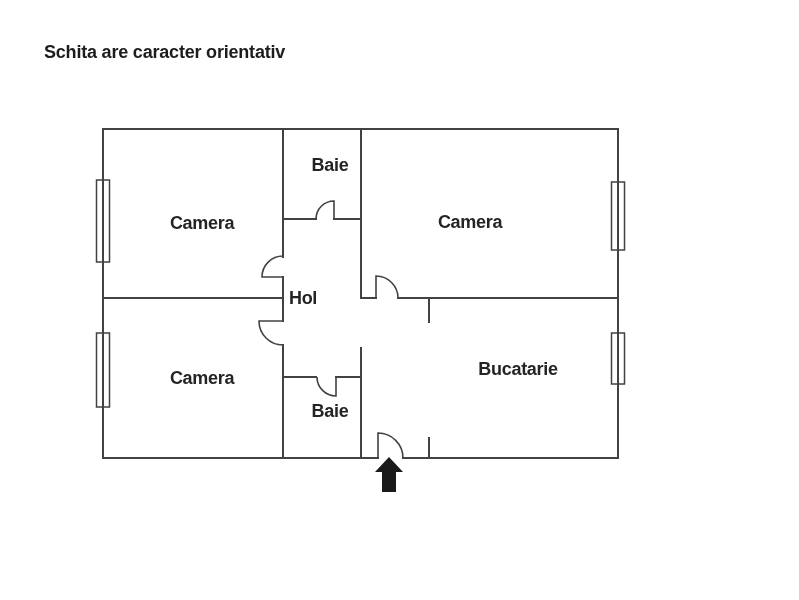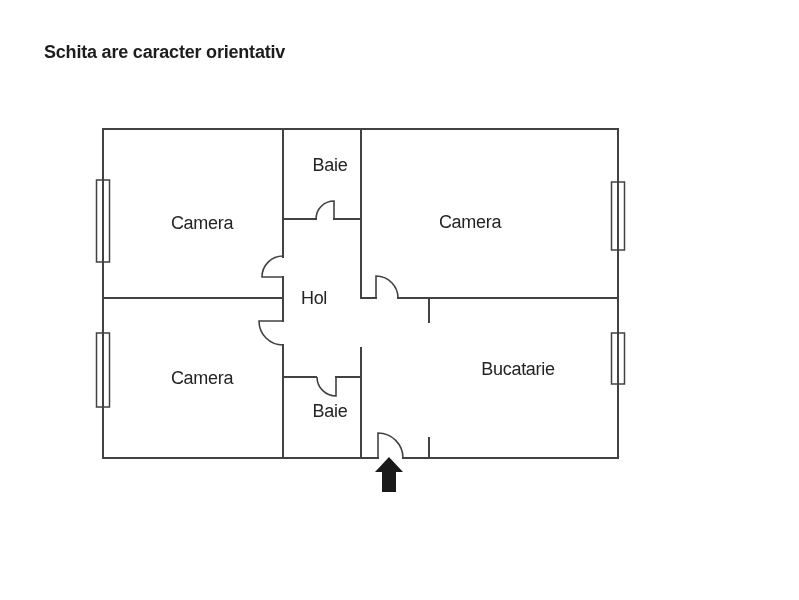--- a/index.html
+++ b/index.html
@@ -7,21 +7,21 @@
     position:relative;width:755px;height:600px;background:#ffffff;
     font-family:"Liberation Sans", sans-serif;overflow:hidden;
   }
   .page-title{
     position:absolute;left:44px;top:42px;
     font-size:18px;font-weight:600;color:#1d1d1d;letter-spacing:-0.2px;
   }
   .plan-svg{position:absolute;left:0;top:0;}
   .room-label{
     position:absolute;transform:translate(-50%,-50%);
-    font-size:18px;font-weight:400;color:#242424;letter-spacing:-0.3px;
+    font-size:18px;font-weight:700;color:#242424;letter-spacing:-0.3px;
     white-space:nowrap;
   }
   
   .logo-plate{
     position:absolute;left:694px;top:507px;width:105px;height:93px;
     background:#ffffff;border:1px solid #d9d9d9;box-sizing:border-box;
   }
   .logo-ring{
     position:absolute;left:21px;top:9px;width:75px;height:75px;border-radius:50%;
     background:conic-gradient(from 0deg,#4b4b4d 0deg 112deg,#a2cb37 112deg 202deg,#4b4b4d 202deg 360deg);
@@ -76,19 +76,19 @@
       <rect x="611.5" y="182" width="13" height="68"></rect>
       <rect x="611.5" y="333" width="13" height="51"></rect>
     </g>
 
     <polygon points="389,457 403,472 396,472 396,492 382,492 382,472 375,472" fill="#1a1a1a" stroke="none"></polygon>
   </svg>
 
   <span class="room-label" style="left:202px;top:223px">Camera</span>
   <span class="room-label" style="left:330px;top:165px">Baie</span>
   <span class="room-label" style="left:470px;top:222px">Camera</span>
-  <span class="room-label" style="left:314px;top:298px">Hol</span>
+  <span class="room-label" style="left:303px;top:298px">Hol</span>
   <span class="room-label" style="left:202px;top:378px">Camera</span>
   <span class="room-label" style="left:330px;top:411px">Baie</span>
   <span class="room-label" style="left:518px;top:369px">Bucatarie</span>
 
 
 </div>
 
 </body></html>

